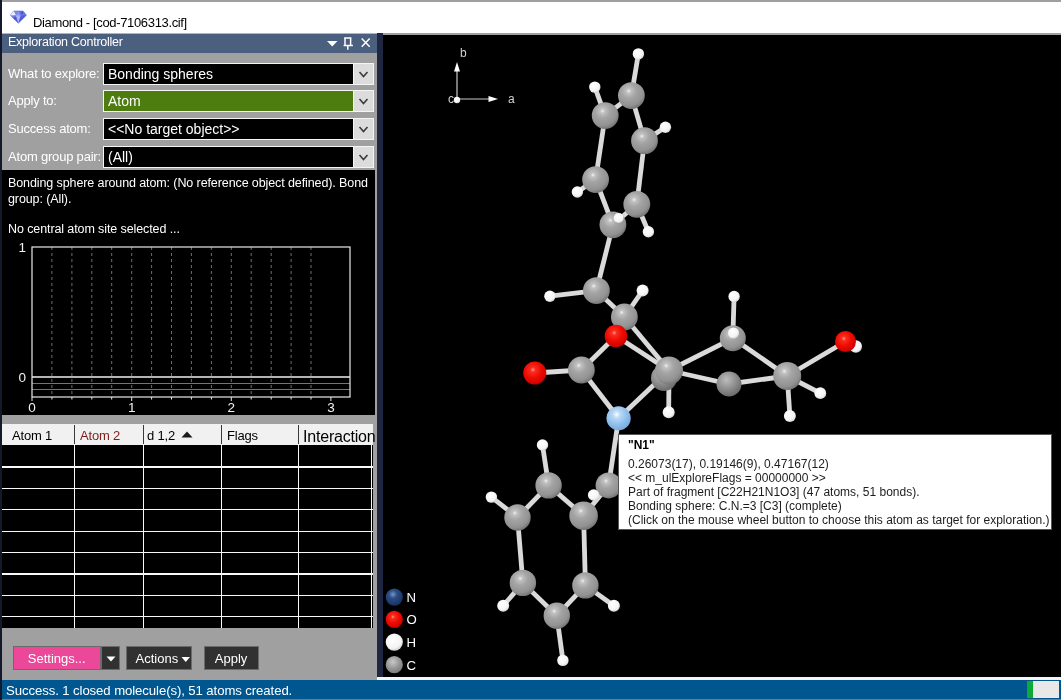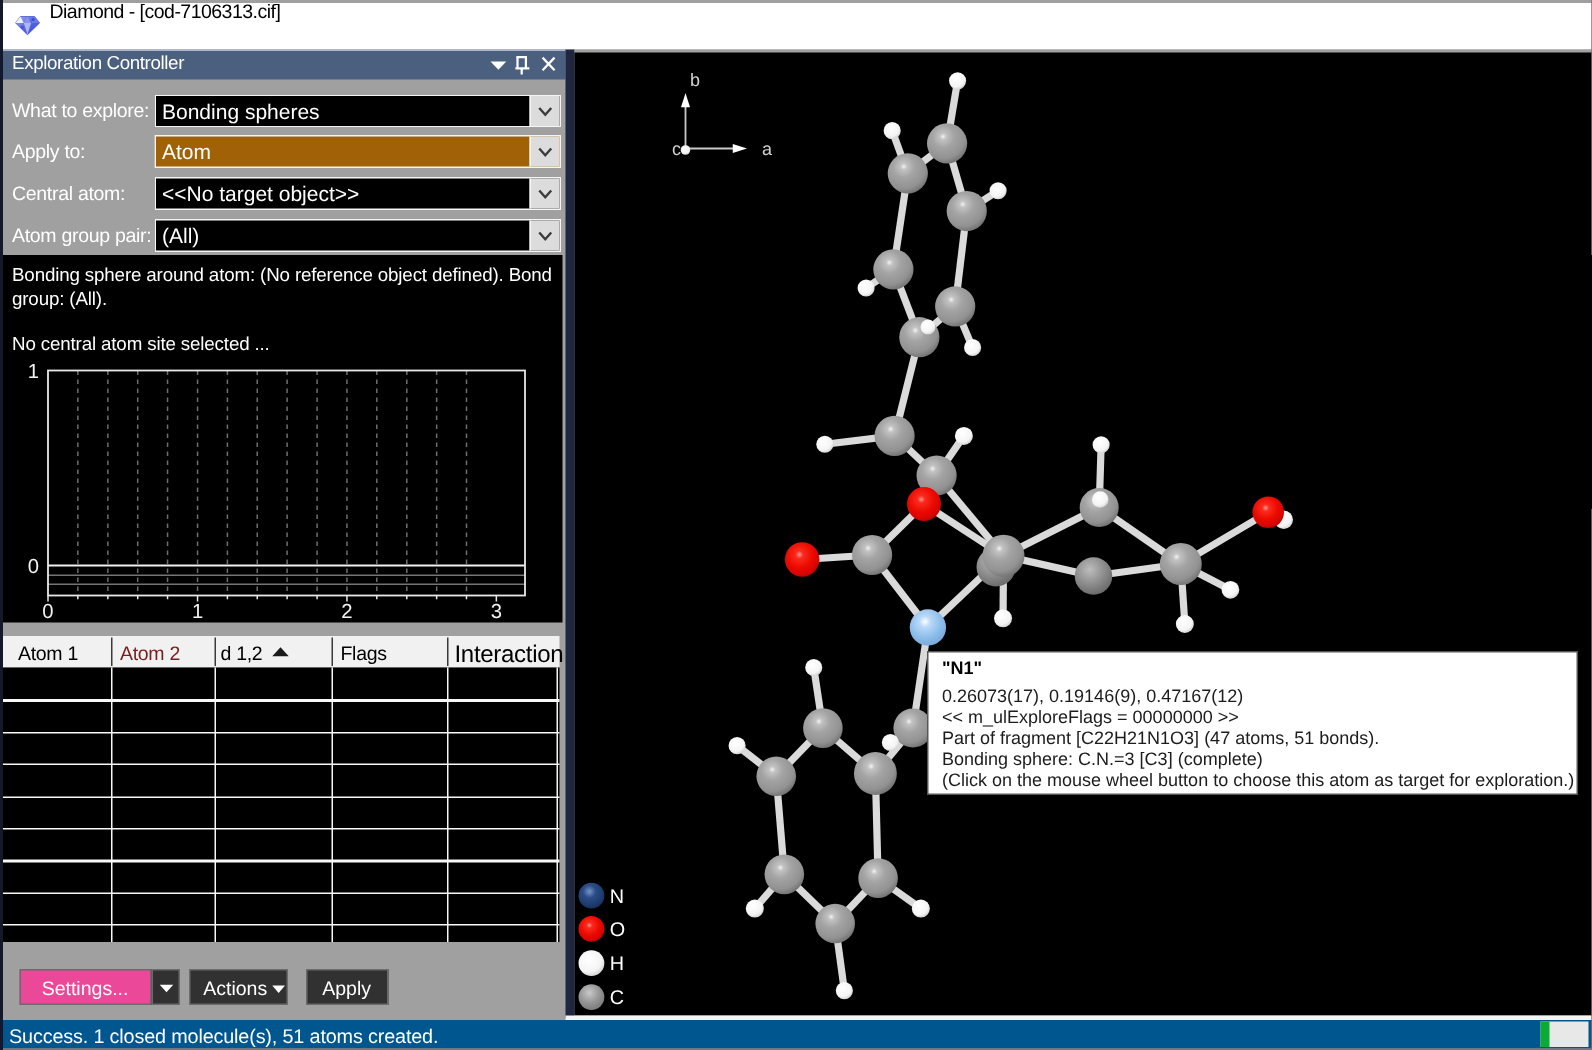--- a/index.html
+++ b/index.html
@@ -18,21 +18,21 @@
       </linearGradient>
     </defs>
 <path d="M 3.6 1 L 13 1 L 16.4 5.3 L 8.3 13.2 L 0.4 5.3 Z" fill="url(#dg)" stroke="#4152cc" stroke-width="0.5"></path>
 <path d="M 3.6 1 L 5.9 5.3 L 0.4 5.3 Z" fill="#eef1fd"></path>
 <path d="M 8.3 1 L 5.9 5.3 L 10.7 5.3 Z" fill="#8894ea"></path>
 <path d="M 8.3 13.2 L 5.9 5.3 L 10.7 5.3 Z" fill="#c4cbf8" opacity="0.8"></path>
 <path d="M 13 1 L 16.4 5.3 L 10.7 5.3 Z" fill="#6a7ae4"></path>
 <circle cx="12.2" cy="3" r="1" fill="#3c4cd2"></circle>
 <circle cx="4.9" cy="8.2" r="1.1" fill="#4656d8"></circle>
 </svg>
-<div class="abs" style="left:33px;top:0;font-size:13px;letter-spacing:-0.35px;color:#000;">Diamond - [cod-7106313.cif]</div>
+<div class="abs" style="left:33px;top:15px;font-size:13px;letter-spacing:-0.35px;color:#000;">Diamond - [cod-7106313.cif]</div>
 <div class="abs" style="left:2px;top:33px;width:375px;height:646px;background:#a0a0a0;"></div>
 <div class="abs" style="left:2px;top:33px;width:375px;height:1px;background:#aab6cb;"></div>
 <div class="abs" style="left:2px;top:34px;width:375px;height:18.5px;background:#4b5f7f;"></div>
 <div class="abs" style="left:8px;top:35px;font-size:12.5px;letter-spacing:-0.25px;color:#fff;">Exploration Controller</div>
 <svg width="50" height="19" class="abs" style="left:325px;top:34px;">
 <path d="M 2 7 h 10.5 l -5.25 5.5 Z" fill="#fff"></path>
 <g stroke="#fff" stroke-width="1.5" fill="none">
 <path d="M 20 3.8 v 7.7"></path>
       <path d="M 25.6 3.8 v 7.7"></path>
       <path d="M 19.3 4 h 7"></path>
@@ -42,27 +42,27 @@
 </g>
   </svg>
 <div class="abs" style="left:8px;top:66px;font-size:13px;letter-spacing:-0.2px;color:#ffffff;">What to explore:</div>
 <div class="abs" style="left:103px;top:63px;width:271px;height:22px;background:#000;border:1px solid #f5f5f5;box-sizing:border-box;padding-left:36px;">
     <div style="position:absolute;left:4px;top:2px;font-size:14px;color:#fff;white-space:nowrap;">Bonding spheres</div>
     <div style="position:absolute;right:0;top:0;width:19px;height:20px;background:#dcdcdc;border-left:1px solid #f5f5f5;"><svg width="19" height="20">
         <path d="M 5.5 8 l 4 4.5 l 4 -4.5" stroke="#3c3c3c" stroke-width="1.6" fill="none"></path>
       </svg></div>
   </div>
 <div class="abs" style="left:8px;top:93px;font-size:13px;letter-spacing:-0.2px;color:#ffffff;">Apply to:</div>
-<div class="abs" style="left:103px;top:90px;width:271px;height:22px;background:#a16207;border:1px solid #f5f5f5;box-sizing:border-box;">
+<div class="abs" style="left:103px;top:90px;width:271px;height:22px;background:#4d7c0f;border:1px solid #f5f5f5;box-sizing:border-box;">
     <div style="position:absolute;left:4px;top:2px;font-size:14px;color:#fff;white-space:nowrap;">Atom</div>
     <div style="position:absolute;right:0;top:0;width:19px;height:20px;background:#dcdcdc;border-left:1px solid #f5f5f5;"><svg width="19" height="20">
         <path d="M 5.5 8 l 4 4.5 l 4 -4.5" stroke="#3c3c3c" stroke-width="1.6" fill="none"></path>
       </svg></div>
   </div>
-<div class="abs" style="left:8px;top:121px;font-size:13px;letter-spacing:-0.2px;color:#ffffff;">Central atom:</div>
+<div class="abs" style="left:8px;top:121px;font-size:13px;letter-spacing:-0.2px;color:#ffffff;">Success atom:</div>
 <div class="abs" style="left:103px;top:118px;width:271px;height:22px;background:#000;border:1px solid #f5f5f5;box-sizing:border-box;">
     <div style="position:absolute;left:4px;top:2px;font-size:14px;color:#fff;white-space:nowrap;">&lt;&lt;No target object&gt;&gt;</div>
     <div style="position:absolute;right:0;top:0;width:19px;height:20px;background:#dcdcdc;border-left:1px solid #f5f5f5;"><svg width="19" height="20">
         <path d="M 5.5 8 l 4 4.5 l 4 -4.5" stroke="#3c3c3c" stroke-width="1.6" fill="none"></path>
       </svg></div>
   </div>
 <div class="abs" style="left:8px;top:149px;font-size:13px;letter-spacing:-0.2px;color:#ffffff;">Atom group pair:</div>
 <div class="abs" style="left:103px;top:146px;width:271px;height:22px;background:#000;border:1px solid #f5f5f5;box-sizing:border-box;">
     <div style="position:absolute;left:4px;top:2px;font-size:14px;color:#fff;white-space:nowrap;">(All)</div>
     <div style="position:absolute;right:0;top:0;width:19px;height:20px;background:#dcdcdc;border-left:1px solid #f5f5f5;"><svg width="19" height="20">

